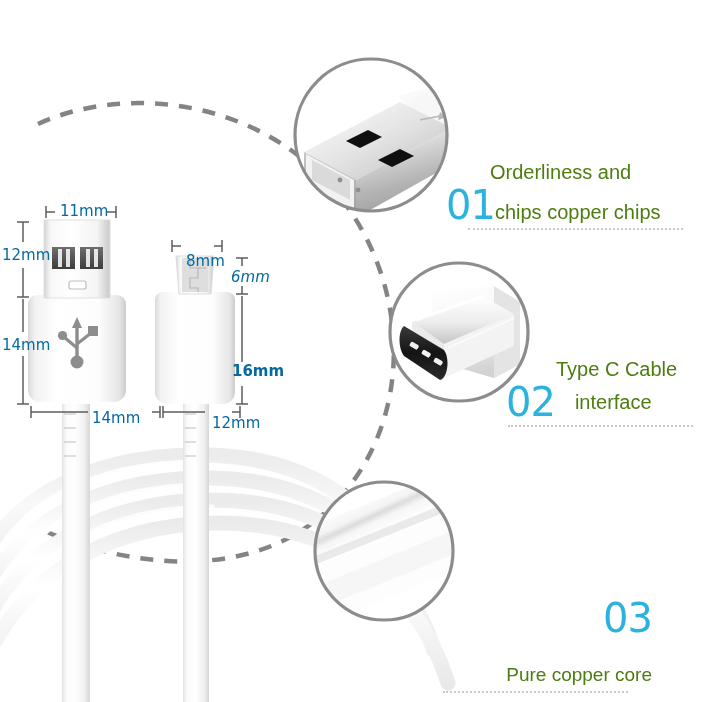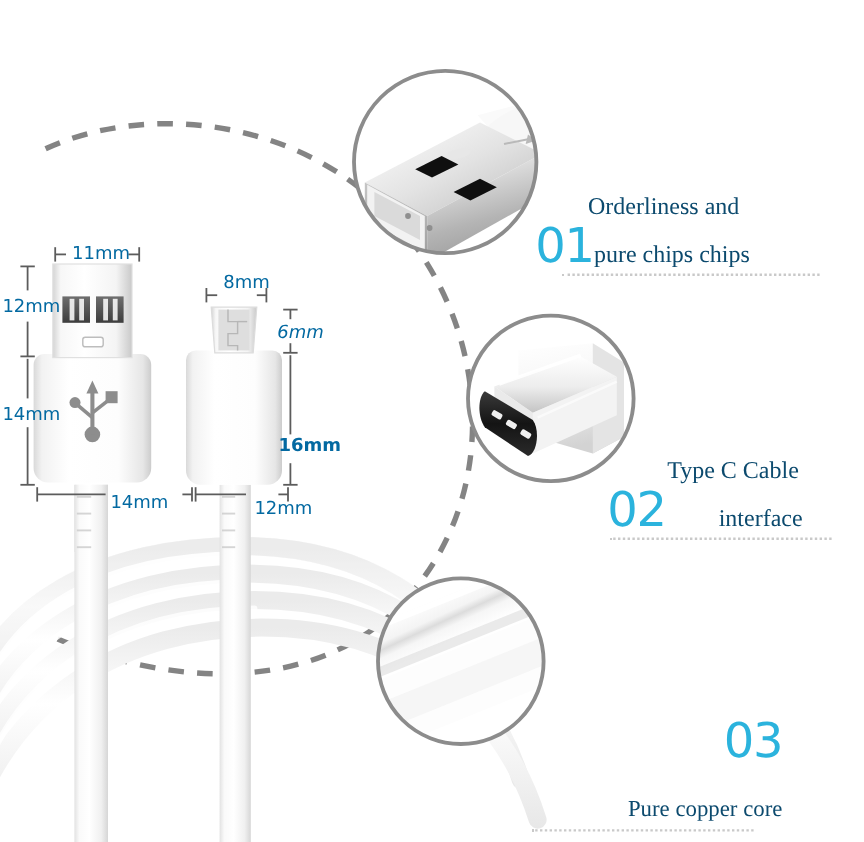--- a/index.html
+++ b/index.html
@@ -17,63 +17,63 @@
   .callout{position:absolute;}
   .callout .num{
     color:#2BB3DD;
     font-size:40px;
     line-height:40px;
     font-weight:400;
     letter-spacing:-1px;
     font-family:"DejaVu Sans", sans-serif;
   }
   .callout .ln{
-    color:#0c4a6e;
+    color:#4d7c0f;
     font-size:20px;
     line-height:25px;
     white-space:nowrap;
-    font-family:Liberation Serif, serif;
+    font-family:Liberation Sans, sans-serif;
   }
   .callout .rule{
     border-bottom:2px dotted #c9c9c9;
     height:0;
   }
 
   
   #callout-1{left:446px;top:160px;width:250px;}
   #callout-1 .top{margin-left:44px;}
   #callout-1 .row{display:flex;align-items:flex-end;text-align:center;}
   #callout-1 .rule{width:215px;margin-left:22px;margin-top:3px;}
 
   
-  #callout-2{left:506px;top:380px;width:210px;}
+  #callout-2{left:506px;top:357px;width:210px;}
   #callout-2 .top{margin-left:50px;}
-  #callout-2 .row{display:flex;align-items:flex-end;gap:12px;}
-  #callout-2 .ln2{margin-left:32px;}
+  #callout-2 .row{display:flex;align-items:center;}
+  #callout-2 .ln2{margin-left:20px;}
   #callout-2 .rule{width:185px;margin-left:2px;margin-top:3px;}
 
   
   #callout-3{left:437px;top:598px;width:215px;}
   #callout-3 .row{display:flex;align-items:flex-end;flex-direction:column;}
   #callout-3 .ln{font-size:19px;margin-top:24px;}
   #callout-3 .rule{width:185px;margin-left:6px;margin-top:4px;}
 
   
   .dim{
     position:absolute;
     font-family:"DejaVu Sans", sans-serif;
     font-size:15px;
     color:#0369a1;
     white-space:nowrap;
   }
   #dim-11{left:60px;top:202px;}
   #dim-12{left:2px;top:246px;}
   #dim-14l{left:2px;top:336px;}
   #dim-14b{left:92px;top:409px;}
-  #dim-8{left:186px;top:226px;}
+  #dim-8{left:186px;top:252px;}
   #dim-6{left:231px;top:268px;font-style:italic;}
   #dim-16{left:232px;top:362px;font-weight:bold;}
   #dim-12b{left:212px;top:414px;}
 </style>
 </head>
 <body>
 
 <div id="stage">
 
   <svg class="layer" viewBox="0 0 720 702" width="720" height="702" xmlns="http://www.w3.org/2000/svg">
@@ -365,21 +365,21 @@
   <div class="dim" id="dim-14b">14mm</div>
   <div class="dim" id="dim-8">8mm</div>
   <div class="dim" id="dim-6">6mm</div>
   <div class="dim" id="dim-16">16mm</div>
   <div class="dim" id="dim-12b">12mm</div>
 
   <div class="callout" id="callout-1">
     <div class="ln top">Orderliness and</div>
     <div class="row">
       <span class="num">01</span>
-      <span class="ln">pure chips chips</span>
+      <span class="ln">chips copper chips</span>
     </div>
     <div class="rule"></div>
   </div>
 
   <div class="callout" id="callout-2">
     <div class="ln top">Type C Cable</div>
     <div class="row">
       <span class="num">02</span>
       <span class="ln ln2">interface</span>
     </div>

